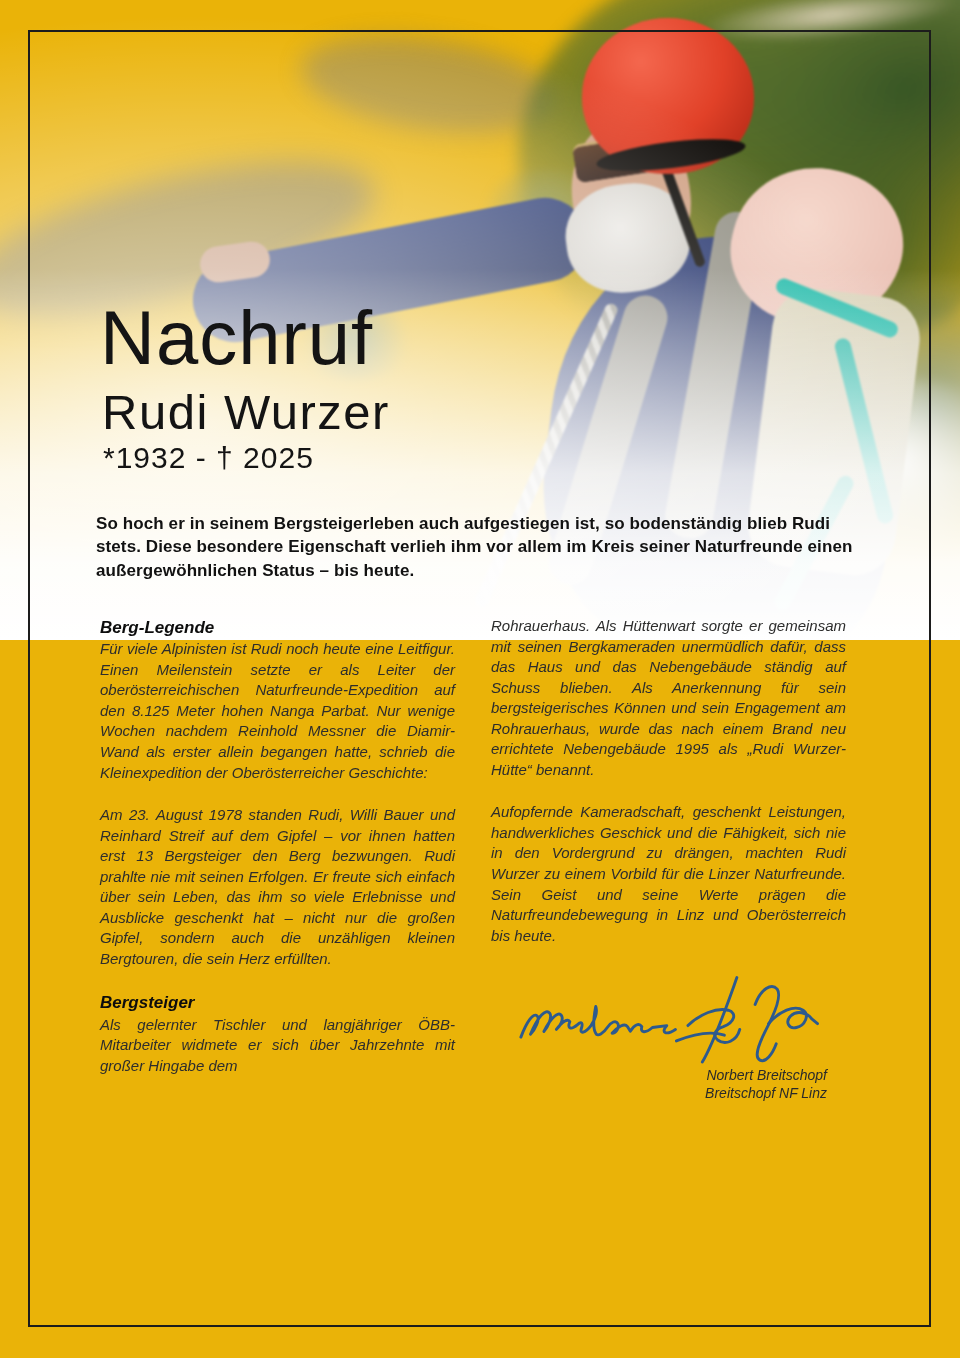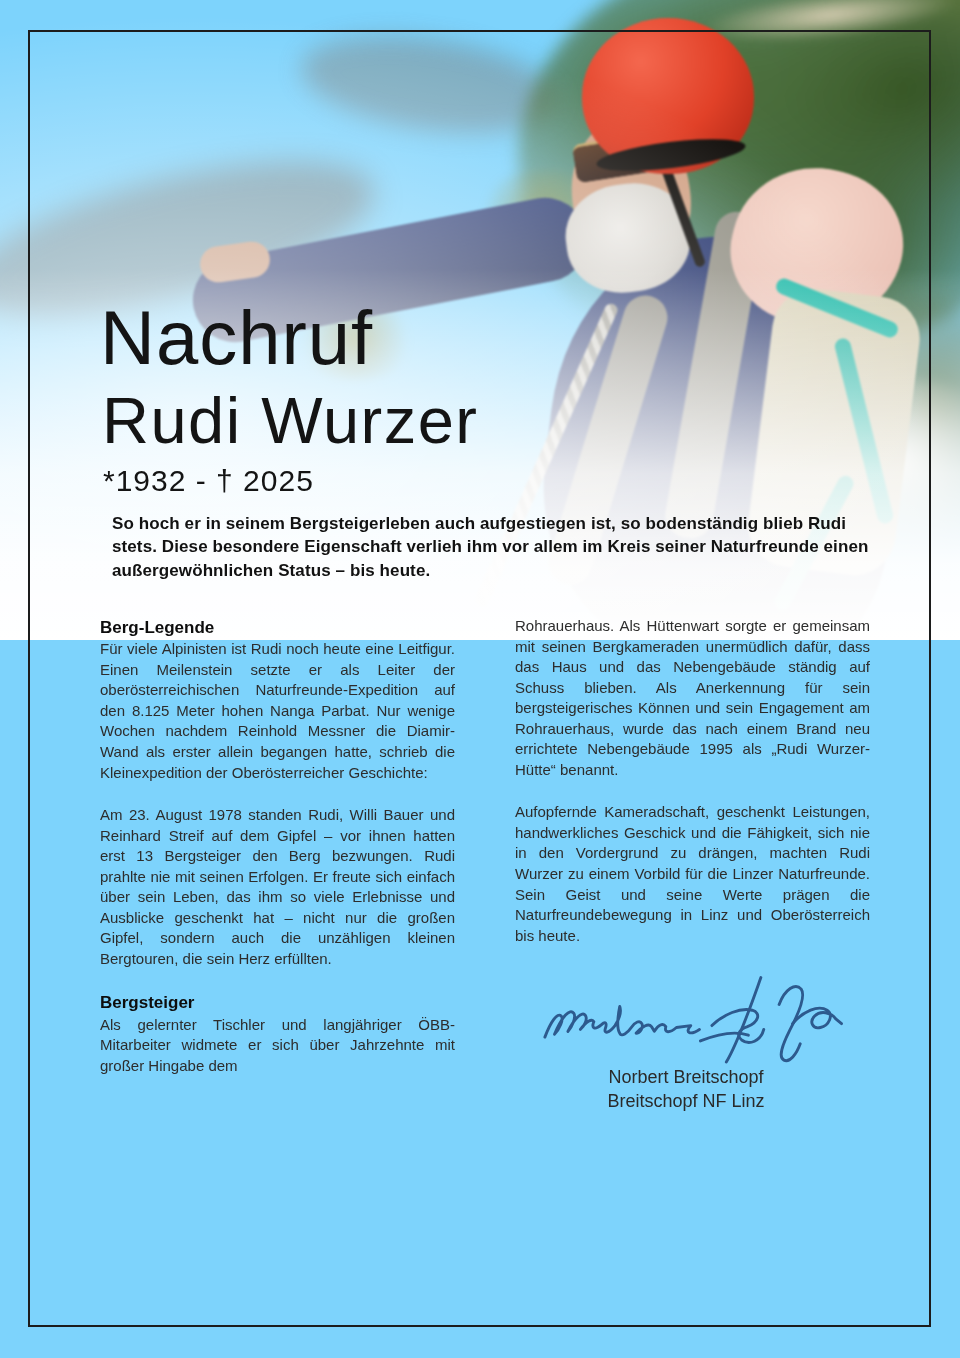--- a/index.html
+++ b/index.html
@@ -1,19 +1,19 @@
 <!DOCTYPE html>
 <html lang="de"><head>
 <meta charset="utf-8">
 <style>
   html,body{margin:0;padding:0;background:#ffffff;}
   .page{
     position:relative;
     width:960px;height:1358px;
-    background:#7dd3fc;
+    background:#eab308;
     overflow:hidden;
     font-family:"Liberation Sans", sans-serif;
     color:#2c2c2c;
   }
 
   
   .hero{position:absolute;top:0;left:0;width:960px;height:640px;overflow:hidden;}
   .photo-art{position:absolute;inset:0;filter:blur(1.2px);}
   .rock-base{
     position:absolute;inset:0;
@@ -70,39 +70,39 @@
 
   .hero-fade{position:absolute;inset:0;
     background:
       radial-gradient(ellipse at 20% 66%, rgba(255,255,255,.72) 0%, rgba(255,255,255,.30) 42%, rgba(255,255,255,0) 68%),
       linear-gradient(180deg, rgba(255,255,255,0) 0%, rgba(255,255,255,0) 42%,
         rgba(255,255,255,.45) 60%, rgba(255,255,255,.82) 74%, rgba(255,255,255,.97) 88%, #ffffff 100%);}
 
   
   .title-block{position:absolute;left:100px;top:300px;z-index:5;color:#141414;}
   .title-block h1{margin:0;font-size:76px;font-weight:300;letter-spacing:1px;line-height:1;}
-  .title-block h2{margin:12px 0 0 2px;font-size:65px;font-weight:300;letter-spacing:1.5px;line-height:1;}
-  .life-dates{margin:11px 0 0 3px;font-size:30px;font-weight:300;letter-spacing:1px;}
+  .title-block h2{margin:12px 0 0 2px;font-size:49px;font-weight:300;letter-spacing:1.5px;line-height:1;}
+  .life-dates{margin:4px 0 0 3px;font-size:30px;font-weight:300;letter-spacing:1px;}
 
   
-  .intro{position:absolute;left:112px;top:512px;width:778px;z-index:5;
+  .intro{position:absolute;left:96px;top:512px;width:778px;z-index:5;
     font-size:17px;font-weight:700;line-height:1.37;color:#121212;letter-spacing:.1px;}
 
   
-  .columns{position:absolute;left:100px;top:616px;width:770px;display:flex;gap:60px;z-index:5;}
+  .columns{position:absolute;left:100px;top:616px;width:770px;display:flex;gap:36px;z-index:5;font-style:italic;}
   .col{width:355px;flex:0 0 355px;}
   .col-para{margin:0 0 22px 0;font-size:15px;line-height:1.37;text-align:justify;color:#2d2d2d;
     hyphens:auto;-webkit-hyphens:auto;}
   .col-heading{margin:0;font-size:17px;line-height:1.37;font-weight:700;color:#0d0d0d;}
   .bold-para{font-weight:700;color:#0f0f0f;}
 
   
   .sig-block{margin-top:14px;}
   .sig-svg{display:block;margin:0 0 2px 6px;}
-  .sig-caption{width:330px;margin-left:6px;text-align:center;font-size:18px;line-height:1.3;color:#2a2a2a;}
+  .sig-caption{width:330px;margin-left:6px;text-align:right;font-size:14px;line-height:1.3;color:#2a2a2a;}
 
   
   .frame{position:absolute;left:28px;top:30px;width:903px;height:1297px;
     border:2px solid #1c1c1c;box-sizing:border-box;z-index:9;pointer-events:none;}
 </style>
 </head>
 <body>
 
 <div class="page">
 

